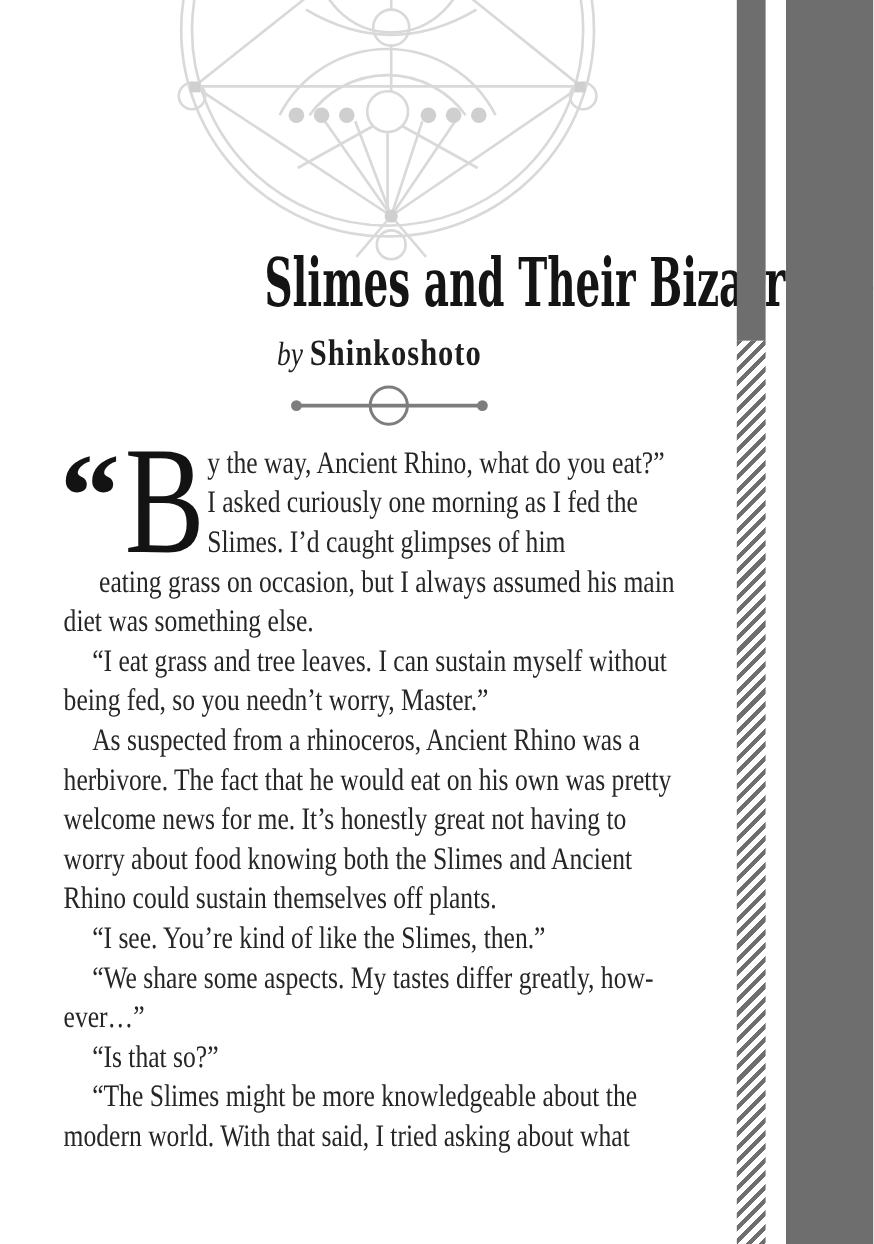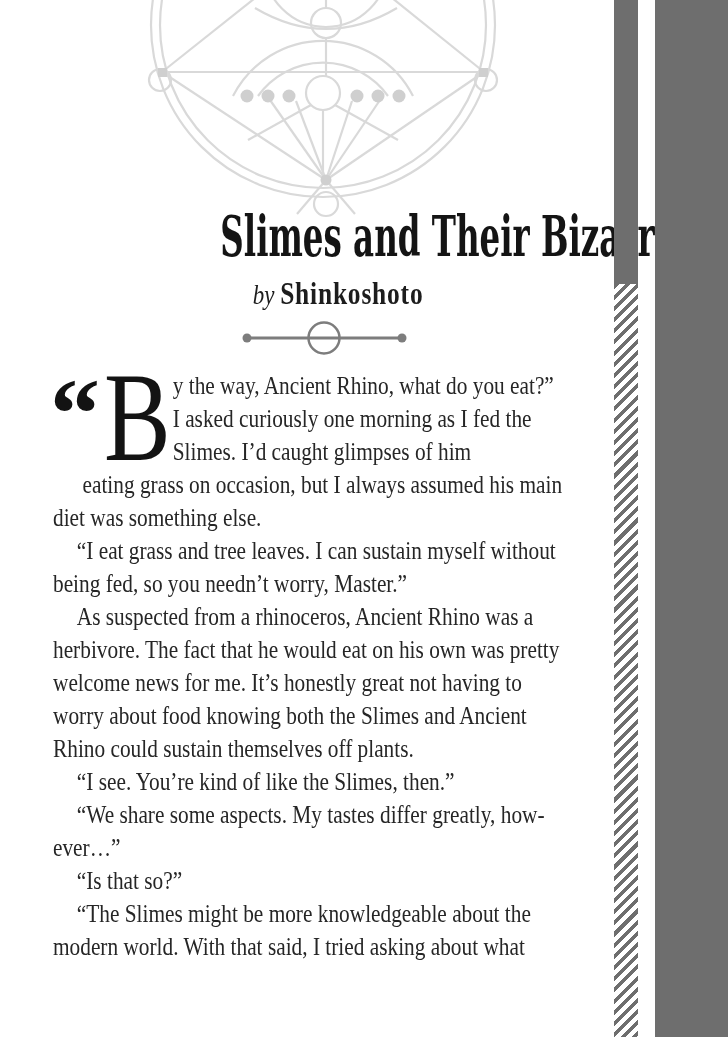--- a/index.html
+++ b/index.html
@@ -15,21 +15,21 @@
   
   .title {
     position:absolute; left:24px; top:206px; width:600px; margin:0;
     text-align:center; white-space:nowrap;
     font-family:"DejaVu Serif", serif; font-weight:bold;
     font-size:56px; line-height:1.1; color:#141414;
   }
   .title-inner { display:inline-block; transform:scaleX(0.58); transform-origin:50% 50%; }
 
   .byline {
-    position:absolute; left:38px; top:276px; width:600px;
+    position:absolute; left:16px; top:276px; width:600px;
     text-align:center; white-space:nowrap; color:#1d1d1d;
   }
   .byline-inner { display:inline-block; transform:scaleX(0.82); transform-origin:50% 50%; }
   .byline em { font-style:italic; font-weight:normal; font-size:28px; margin-right:7px; }
   .byline b  { font-weight:bold; font-size:31px; letter-spacing:1px; }
 
   .divider { position:absolute; left:237px; top:318px; }
 
   
   .bigquote {

